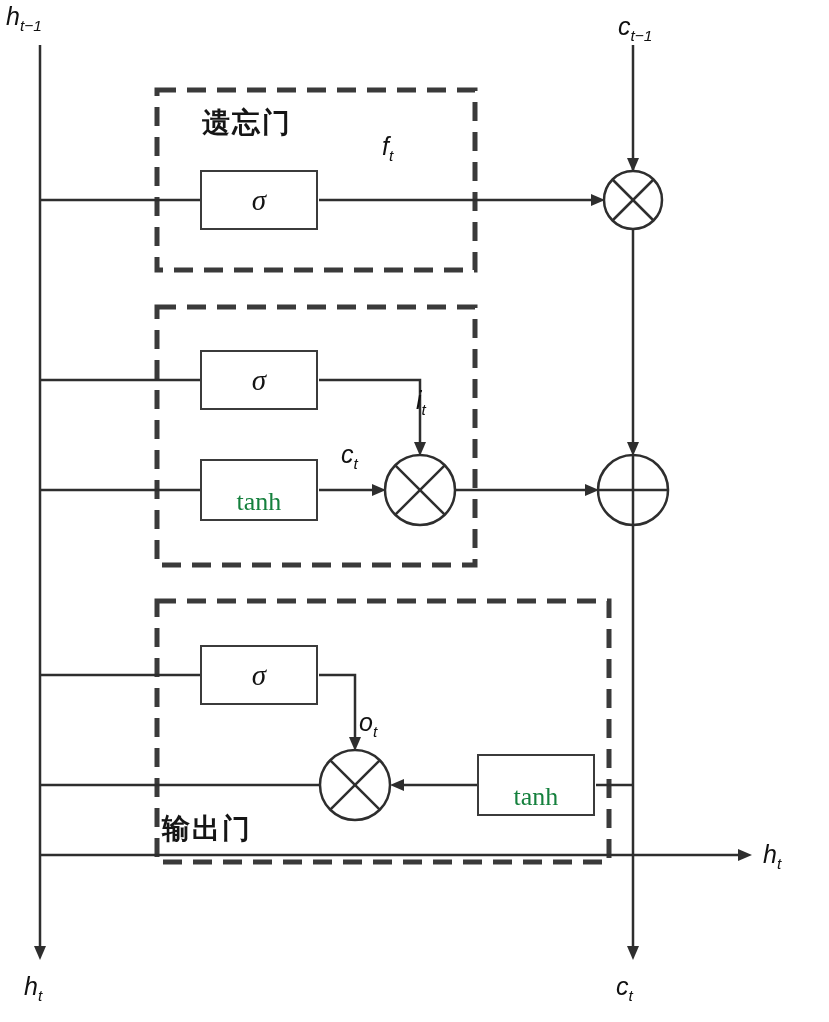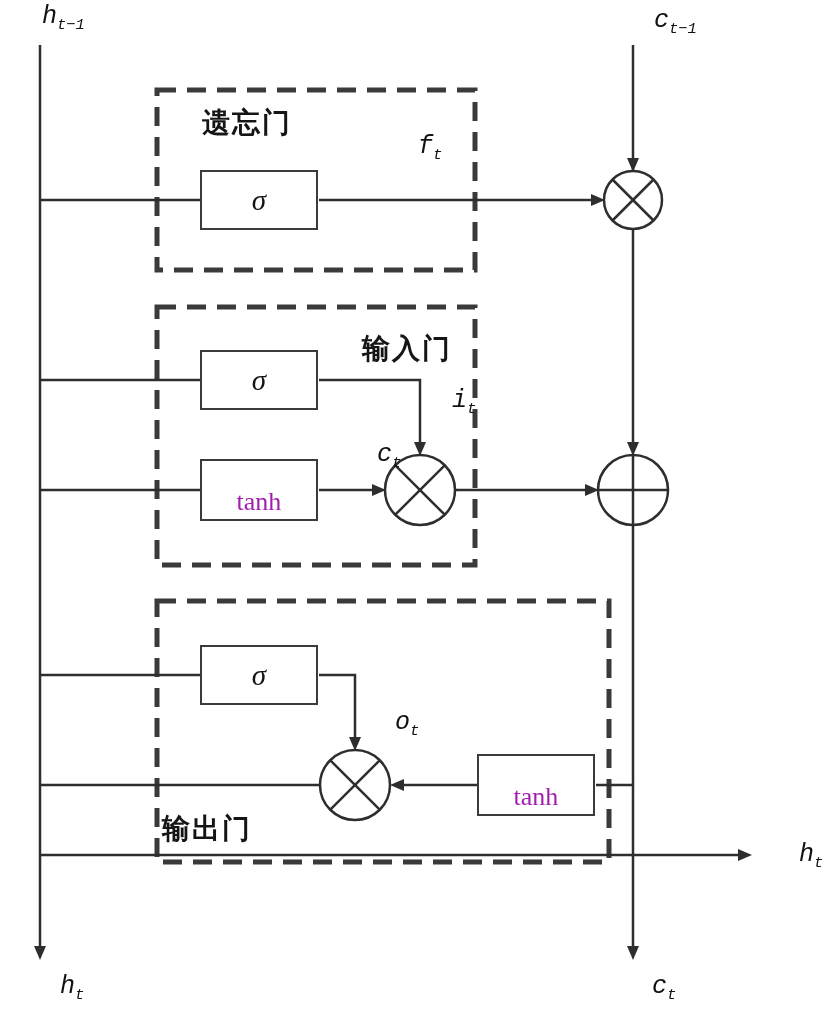--- a/index.html
+++ b/index.html
@@ -15,29 +15,28 @@
   .canvas svg { position: absolute; left: 0; top: 0; }
   .op-box {
     position: absolute;
     border: 2px solid #3b3b3b;
     background: #ffffff;
     display: flex;
     align-items: center;
     justify-content: center;
   }
   .sigma-glyph { font-style: italic; font-size: 29px; color: #141414; font-family: "Liberation Serif", serif; }
-  .fn-glyph { font-size: 26px; color: #a21caf; font-family: "Liberation Serif", serif; margin-top: 24px; }
+  .fn-glyph { font-size: 26px; color: #15803d; font-family: "Liberation Serif", serif; margin-top: 24px; }
   .math-label {
     position: absolute;
     font-style: italic;
     font-size: 25px;
     color: #111111;
     white-space: nowrap;
-    font-family: Liberation Mono, monospace;
-    margin-left: 36px;
+    font-family: Liberation Sans, sans-serif;
   }
   .math-label sub { font-size: 0.62em; font-style: italic; }
   .gate-label {
     position: absolute;
     font-size: 28px;
     font-weight: 600;
     color: #151515;
     letter-spacing: 2px;
     white-space: nowrap;
     font-family: "Liberation Sans", sans-serif;
@@ -126,27 +125,26 @@
     <span class="fn-glyph">tanh</span>
   </div>
   <div class="op-box" style="left:200px; top:645px; width:118px; height:60px;">
     <span class="sigma-glyph">σ</span>
   </div>
   <div class="op-box" style="left:477px; top:754px; width:118px; height:62px;">
     <span class="fn-glyph">tanh</span>
   </div>
 
   <div class="gate-label" style="left:202px; top:104px;">遗忘门</div>
-  <div class="gate-label" style="left:362px; top:330px;">输入门</div>
   <div class="gate-label" style="left:162px; top:810px;">输出门</div>
 
   <div class="math-label" style="left:6px; top:2px;">
     <span>h</span><sub>t−1</sub>
   </div>
-  <div class="math-label" style="left:618px; top:6px;">
+  <div class="math-label" style="left:618px; top:12px;">
     <span>c</span><sub>t−1</sub>
   </div>
   <div class="math-label" style="left:763px; top:840px;">
     <span>h</span><sub>t</sub>
   </div>
   <div class="math-label" style="left:24px; top:972px;">
     <span>h</span><sub>t</sub>
   </div>
   <div class="math-label" style="left:616px; top:972px;">
     <span>c</span><sub>t</sub>

